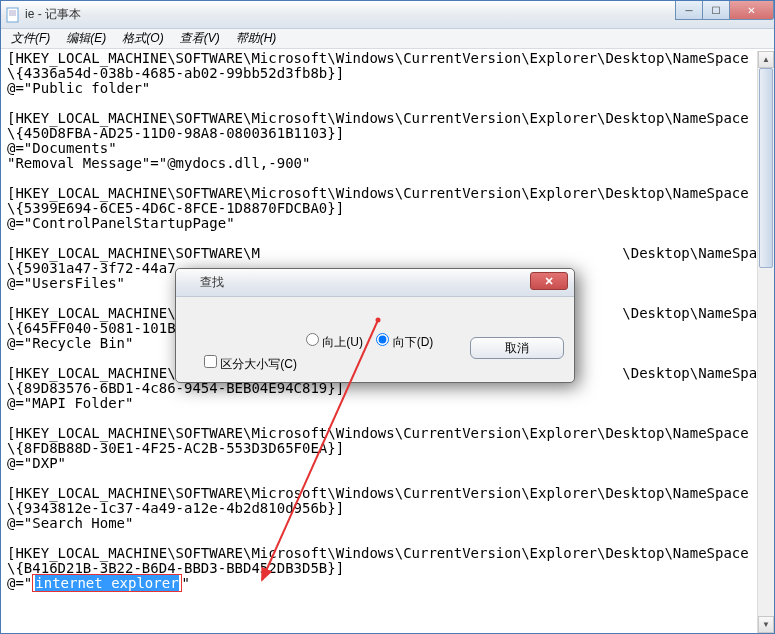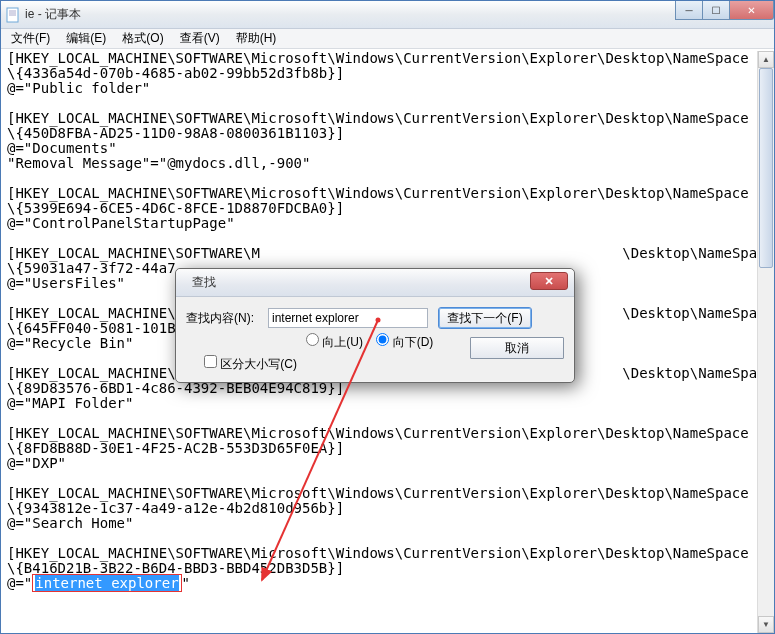--- a/index.html
+++ b/index.html
@@ -5,40 +5,40 @@
 * { margin: 0; padding: 0; box-sizing: border-box; }
 body { font-family: "SimSun", "宋体", Tahoma, sans-serif; font-size: 12px; background: #222; width: 775px; height: 634px; overflow: hidden; position: relative; }
 .window { position: absolute; top: 0; left: 0; width: 775px; height: 634px; background: #fff; border: 1px solid #4b7ab5; }
 .titlebar { height: 28px; background: linear-gradient(to bottom, #fdfefe 0%, #e8ecf0 50%, #dde5ee 100%); border-bottom: 1px solid #c4cdda; display: flex; align-items: center; padding: 0 4px; position: relative; }
 .titlebar-icon { width: 16px; height: 16px; margin-right: 4px; }
 .titlebar-text { font-size: 12px; color: #333; }
 .win-buttons { position: absolute; right: 0; top: 0; display: flex; }
 .win-btn { width: 28px; height: 19px; border: 1px solid #6b8fb6; border-top: none; background: linear-gradient(to bottom, #e8f0f8, #c8d8ea); margin-left: -1px; display: flex; align-items: center; justify-content: center; font-size: 10px; color: #333; }
 .win-btn.close { background: linear-gradient(to bottom, #e8a0a0, #d47070); color: #fff; width: 45px; border-bottom-right-radius: 3px; }
 .menubar { height: 20px; background: #f4f5f7; border-bottom: 1px solid #d8dce2; display: flex; align-items: center; padding: 0 2px; font-size: 12px; }
-.menu-item { padding: 2px 8px; cursor: default; }
+.menu-item { padding: 2px 8px; cursor: default; font-style: italic; }
 .content { position: absolute; top: 50px; left: 6px; right: 6px; bottom: 6px; background: #fff; font-family: "SimSun", "宋体", monospace; font-size: 14px; line-height: 15px; white-space: pre; overflow: hidden; }
 .highlight { background: #3399ff; color: #fff; }
 .red-box { border: 1.5px solid #e53333; padding: 0 2px; }
 
 .dialog { position: absolute; left: 175px; top: 268px; width: 400px; height: 115px; background: #f0f0f0; border: 1px solid #6a6a6a; box-shadow: 4px 4px 18px rgba(0,0,0,0.55), 0 0 0 1px rgba(255,255,255,0.2) inset; border-radius: 5px; }
-.dlg-titlebar { height: 28px; background: linear-gradient(to bottom, #fcfcfc, #e4e8ef 60%, #dbe2ec); border-bottom: 1px solid #c0c8d4; border-radius: 5px 5px 0 0; display: flex; align-items: center; padding: 0 16px; position: relative; font-size: 12px; color: #333; }
+.dlg-titlebar { height: 28px; background: linear-gradient(to bottom, #fcfcfc, #e4e8ef 60%, #dbe2ec); border-bottom: 1px solid #c0c8d4; border-radius: 5px 5px 0 0; display: flex; align-items: center; padding: 0 24px; position: relative; font-size: 12px; color: #333; }
 .dlg-close { position: absolute; right: 6px; top: 3px; width: 38px; height: 18px; background: linear-gradient(to bottom, #e27272, #c94e4e); border: 1px solid #9a3b3b; border-radius: 3px; display: flex; align-items: center; justify-content: center; color: #fff; font-size: 11px; font-weight: bold; }
 .dlg-body { padding: 10px 10px 8px 10px; font-size: 12px; position: relative; height: 87px; }
 .dlg-row1 { display: flex; align-items: center; }
 .dlg-label { width: 82px; }
 .dlg-input { width: 160px; height: 20px; border: 1px solid #aab3c0; padding: 1px 3px; font-size: 12px; background: #fff; font-family: inherit; }
 .dlg-btn { width: 94px; height: 22px; border: 1px solid #8895a6; background: linear-gradient(to bottom, #fdfdfd, #e4e8ef); border-radius: 3px; font-size: 12px; margin-left: 10px; cursor: default; font-family: inherit; }
 .dlg-btn.primary { border: 1px solid #4f8bd6; box-shadow: 0 0 0 1px #7ab0ea inset; }
 .dlg-group { position: absolute; left: 130px; top: 36px; font-size: 12px; }
 .dlg-group-title { position: relative; left: 4px; }
 .dlg-radios { margin-top: 0; }
 .dlg-radios label { margin-right: 10px; }
 .dlg-check { position: absolute; left: 28px; top: 58px; }
-.dlg-btn2 { position: absolute; right: 10px; top: 40px; width: 94px; height: 22px; border: 1px solid #8895a6; background: linear-gradient(to bottom, #fdfdfd, #e4e8ef); border-radius: 1px; font-size: 12px; font-family: inherit; }
+.dlg-btn2 { position: absolute; right: 10px; top: 40px; width: 94px; height: 22px; border: 1px solid #8895a6; background: linear-gradient(to bottom, #fdfdfd, #e4e8ef); border-radius: 6px; font-size: 12px; font-family: inherit; }
 
 .arrow-svg { position: absolute; left: 0; top: 0; pointer-events: none; }
 
 .scrollbar { position: absolute; right: 0; top: 50px; bottom: 0; width: 17px; background: #f0f0f0; border-left: 1px solid #dcdcdc; }
 .scroll-btn { height: 17px; background: linear-gradient(to bottom, #f8f8f8, #e4e4e4); border: 1px solid #c8c8c8; display: flex; align-items: center; justify-content: center; font-size: 8px; color: #555; }
 .scroll-thumb { position: absolute; top: 17px; left: 1px; right: 1px; height: 200px; background: linear-gradient(to right, #e8eef6, #c8d6e8); border: 1px solid #9ab0cc; border-radius: 2px; }
 </style>
 </head>
 <body>
 
@@ -59,42 +59,42 @@
   </div>
   <div class="menubar">
     <span class="menu-item">文件(F)</span>
     <span class="menu-item">编辑(E)</span>
     <span class="menu-item">格式(O)</span>
     <span class="menu-item">查看(V)</span>
     <span class="menu-item">帮助(H)</span>
   </div>
 
   <div class="content"><span>[HKEY_LOCAL_MACHINE\SOFTWARE\Microsoft\Windows\CurrentVersion\Explorer\Desktop\NameSpace</span>
-<span>\{4336a54d-070b-4685-ab02-99bb52d3fb8b}]</span>
+<span>\{4336a54d-038b-4685-ab02-99bb52d3fb8b}]</span>
 <span>@="Public folder"</span>
 <span></span>
 <span>[HKEY_LOCAL_MACHINE\SOFTWARE\Microsoft\Windows\CurrentVersion\Explorer\Desktop\NameSpace</span>
 <span>\{450D8FBA-AD25-11D0-98A8-0800361B1103}]</span>
 <span>@="Documents"</span>
 <span>"Removal Message"="@mydocs.dll,-900"</span>
 <span></span>
 <span>[HKEY_LOCAL_MACHINE\SOFTWARE\Microsoft\Windows\CurrentVersion\Explorer\Desktop\NameSpace</span>
 <span>\{5399E694-6CE5-4D6C-8FCE-1D8870FDCBA0}]</span>
 <span>@="ControlPanelStartupPage"</span>
 <span></span>
 <span>[HKEY_LOCAL_MACHINE\SOFTWARE\M</span>                                           <span>\Desktop\NameSpace</span>
 <span>\{59031a47-3f72-44a7</span>
 <span>@="UsersFiles"</span>
 <span></span>
 <span>[HKEY_LOCAL_MACHINE\S</span>                                                    <span>\Desktop\NameSpace</span>
 <span>\{645FF040-5081-101B-</span>
 <span>@="Recycle Bin"</span>
 <span></span>
 <span>[HKEY_LOCAL_MACHINE\S</span>                                                    <span>\Desktop\NameSpace</span>
-<span>\{89D83576-6BD1-4c86-4392-BEB04E94C819}]</span>
+<span>\{89D83576-6BD1-4c86-9454-BEB04E94C819}]</span>
 <span>@="MAPI Folder"</span>
 <span></span>
 <span>[HKEY_LOCAL_MACHINE\SOFTWARE\Microsoft\Windows\CurrentVersion\Explorer\Desktop\NameSpace</span>
 <span>\{8FD8B88D-30E1-4F25-AC2B-553D3D65F0EA}]</span>
 <span>@="DXP"</span>
 <span></span>
 <span>[HKEY_LOCAL_MACHINE\SOFTWARE\Microsoft\Windows\CurrentVersion\Explorer\Desktop\NameSpace</span>
 <span>\{9343812e-1c37-4a49-a12e-4b2d810d956b}]</span>
 <span>@="Search Home"</span>
 <span></span>
@@ -108,25 +108,20 @@
     <div class="scroll-btn" style="position:absolute;bottom:0;left:0;right:0">▼</div>
   </div>
 </div>
 
 <div class="dialog">
   <div class="dlg-titlebar">
     <span>查找</span>
     <div class="dlg-close">✕</div>
   </div>
   <div class="dlg-body">
-    <div class="dlg-row1">
-      <span class="dlg-label"><span>查找内容(N):</span></span>
-      <input class="dlg-input" type="text" value="internet explorer" style="">
-      <button class="dlg-btn primary"><span>查找下一个(F)</span></button>
-    </div>
     <button class="dlg-btn2">取消</button>
     <div class="dlg-group">
       <div class="dlg-radios">
         <label><input type="radio" name="dir" style=""> <span>向上(U)</span></label>
         <label><input type="radio" name="dir" checked="" style=""> <span>向下(D)</span></label>
       </div>
     </div>
     <div class="dlg-check">
       <label><input type="checkbox" style=""> <span>区分大小写(C)</span></label>
     </div>

